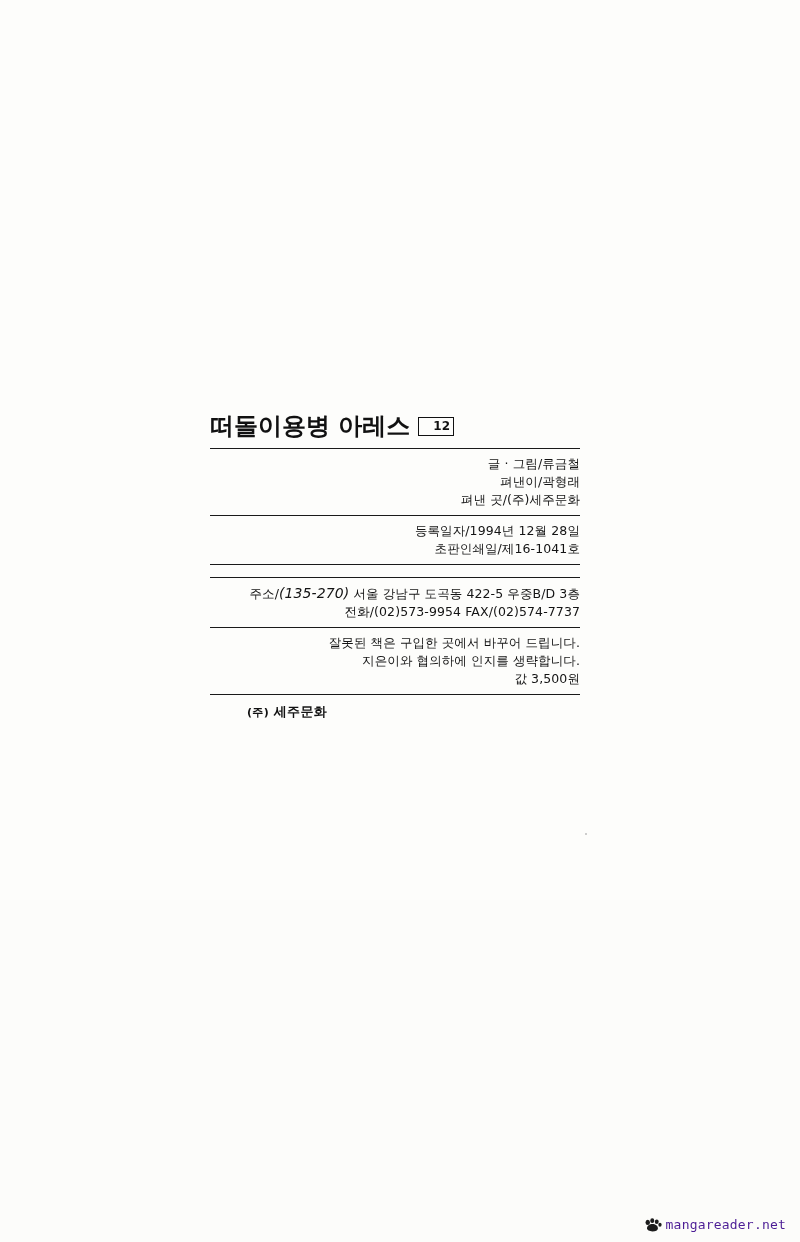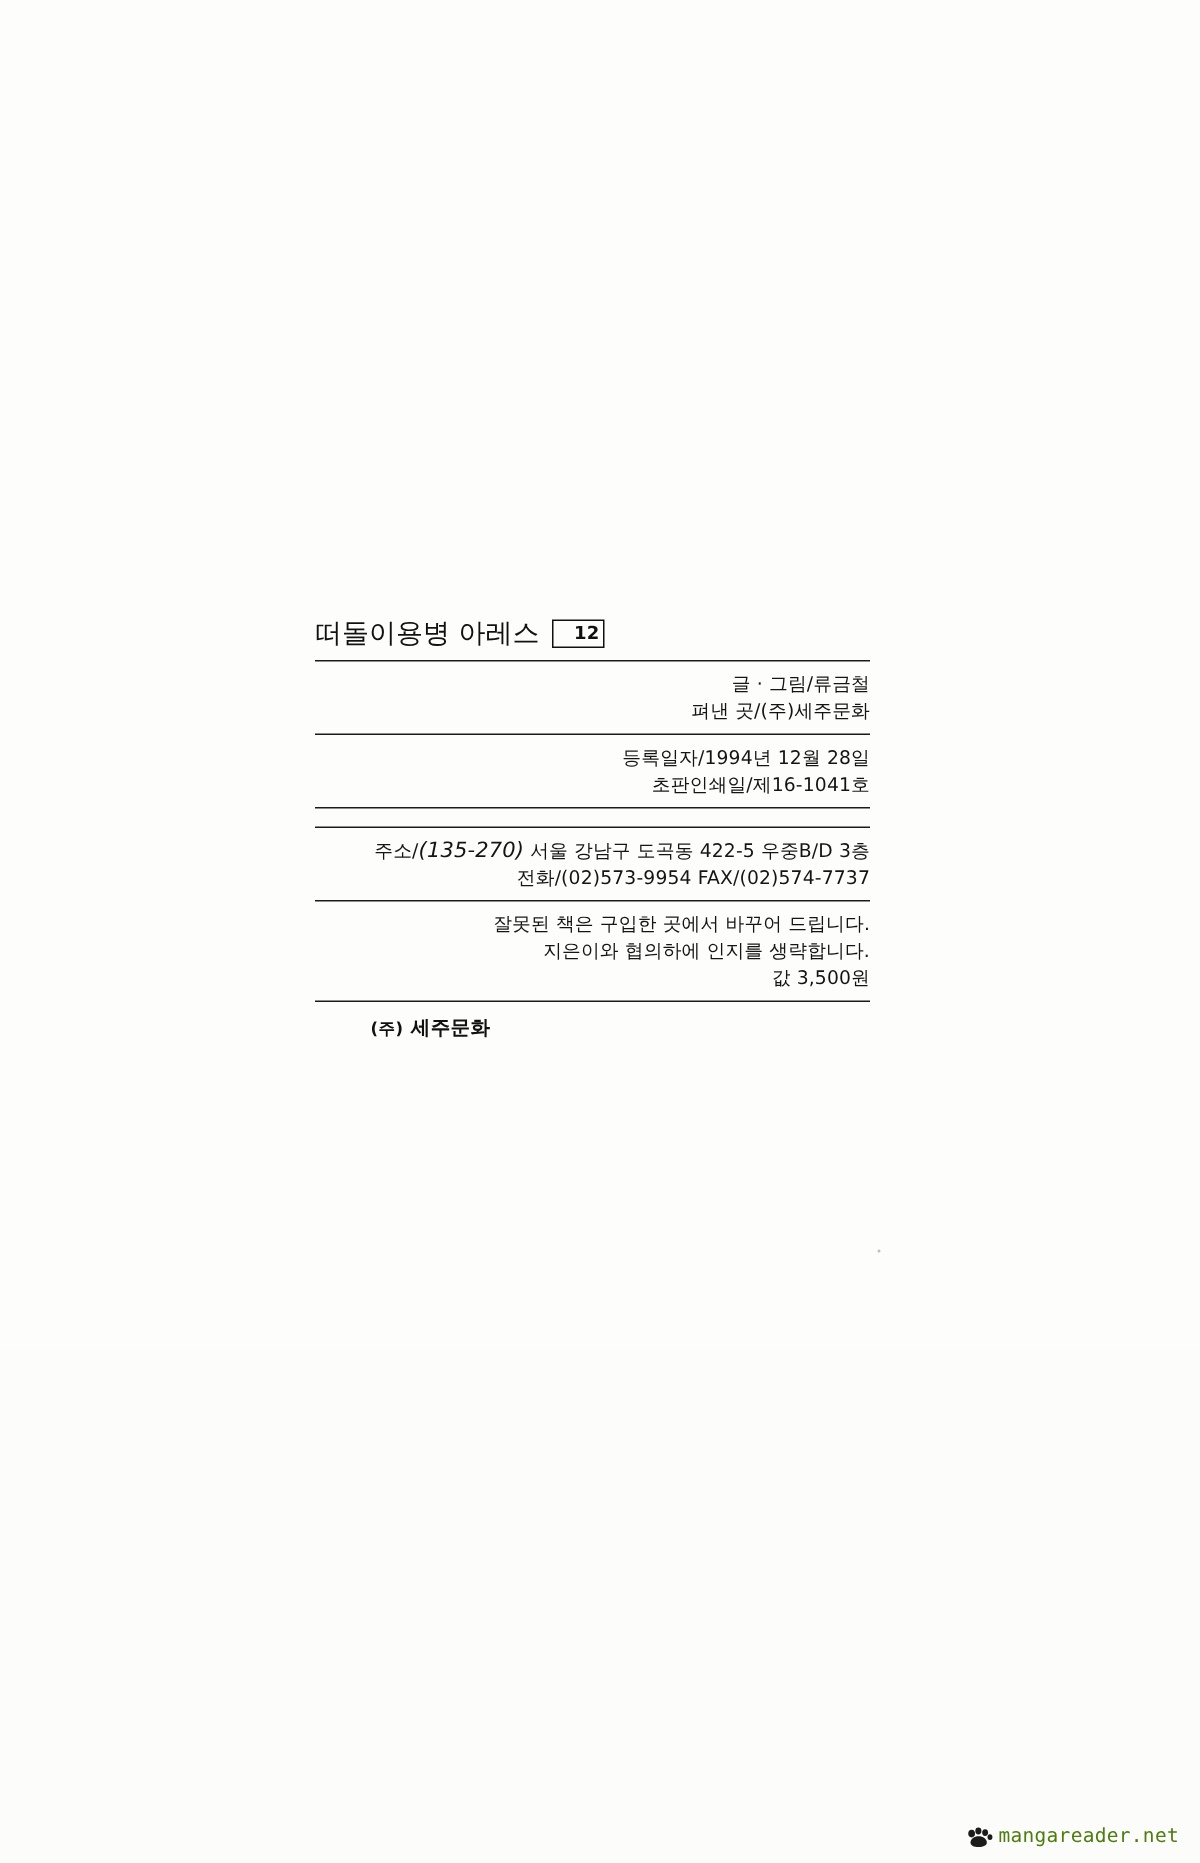--- a/index.html
+++ b/index.html
@@ -37,22 +37,22 @@
     width: 370px;
   }
 
   .title-row {
     display: flex;
     align-items: center;
     gap: 8px;
     padding-bottom: 6px;
   }
   .title-text {
-    font-size: 18px;
-    font-weight: normal;
+    font-size: 24px;
+    font-weight: bold;
     letter-spacing: 0px;
     color: #111;
     white-space: nowrap;
   }
   .vol-box {
     border: 1.5px solid #111;
     font-size: 12px;
     line-height: 1;
     padding: 2px 3px 3px 14px;
     font-weight: bold;
@@ -96,21 +96,21 @@
   }
 
   
   .watermark {
     position: absolute;
     right: 14px;
     bottom: 10px;
     display: flex;
     align-items: center;
     gap: 4px;
-    color: #4d7c0f;
+    color: #4c1d95;
   }
   .watermark .wm-text {
     font-family: "DejaVu Sans Mono", "Liberation Mono", monospace;
     font-size: 13px;
     letter-spacing: 0.2px;
   }
   .wm-icon {
     width: 18px;
     height: 14px;
     display: block;
@@ -133,20 +133,21 @@
 
   <div class="colophon">
 
     <div class="title-row rule">
       <span class="title-text">떠돌이용병 아레스</span>
       <span class="vol-box">12</span>
     </div>
 
     <div class="block rule-thin">
       <div class="line">글 · 그림/류금철</div>
+      <div class="line">펴낸이/곽형래</div>
       <div class="line">펴낸 곳/(주)세주문화</div>
     </div>
 
     <div class="block rule-thin">
       <div class="line">등록일자/1994년 12월 28일</div>
       <div class="line">초판인쇄일/제16-1041호</div>
     </div>
 
     <div class="block rule-thin">
     </div>

